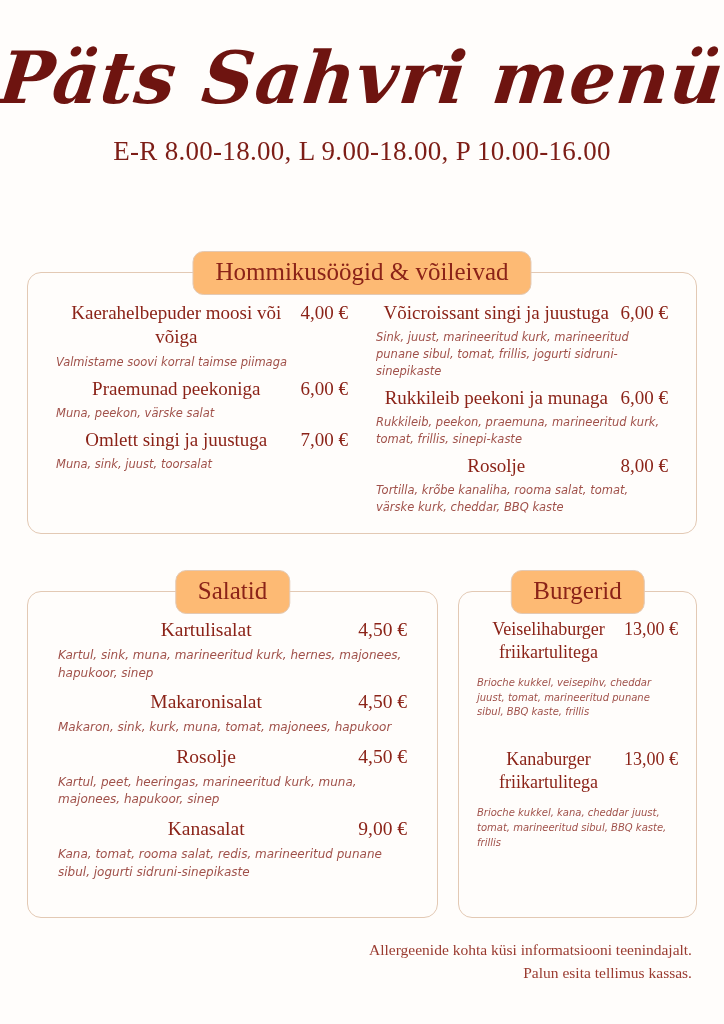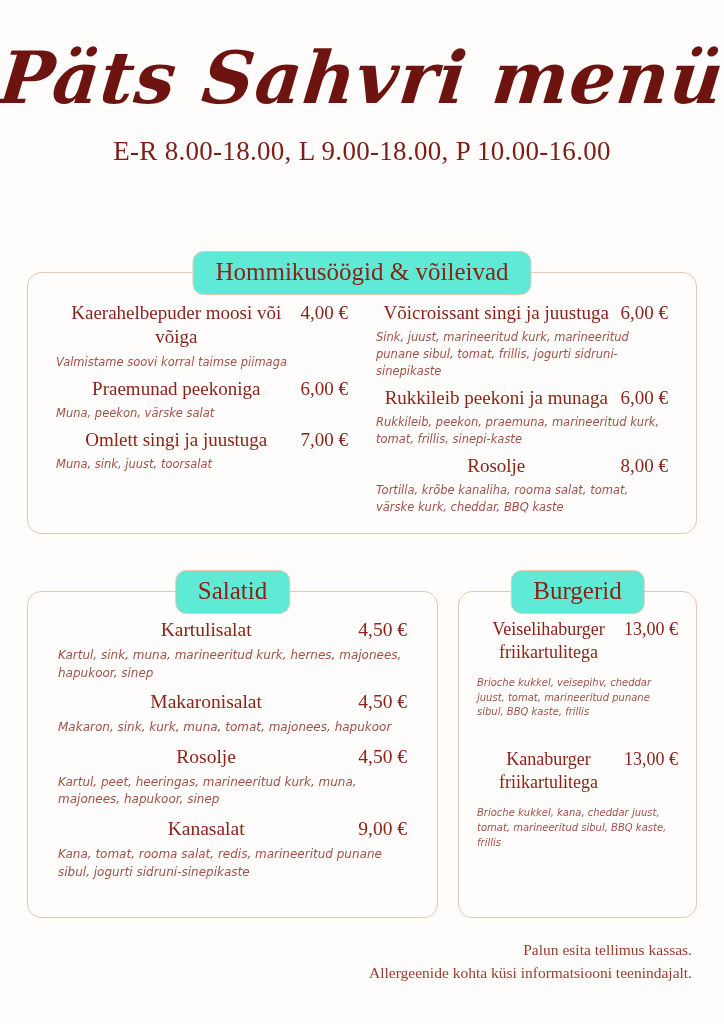--- a/index.html
+++ b/index.html
@@ -55,21 +55,21 @@
     border: 1.5px solid #e3c9b4;
     border-radius: 14px;
     background: transparent;
     box-sizing: border-box;
   }
   .section-label {
     position: absolute;
     top: -22px;
     left: 50%;
     transform: translateX(-50%);
-    background: #5eead4;
+    background: #fdba74;
     border: 1.5px solid #e3c9b4;
     border-radius: 11px;
     padding: 6px 22px 8px 22px;
     font-size: 25px;
     line-height: 1.1;
     color: #8b2318;
     white-space: nowrap;
   }
 
   #section-breakfast {
@@ -295,17 +295,17 @@
           <div class="item-name">Kanaburger friikartulitega</div>
           <div class="item-price">13,00 €</div>
         </div>
         <div class="item-desc">Brioche kukkel, kana, cheddar juust, tomat, marineeritud sibul, BBQ kaste, frillis</div>
       </div>
 
     </div>
   </div>
 
   <div class="footer">
+    <div>Allergeenide kohta küsi informatsiooni teenindajalt.</div>
     <div>Palun esita tellimus kassas.</div>
-    <div>Allergeenide kohta küsi informatsiooni teenindajalt.</div>
   </div>
 
 </div>
 
 </body></html>

